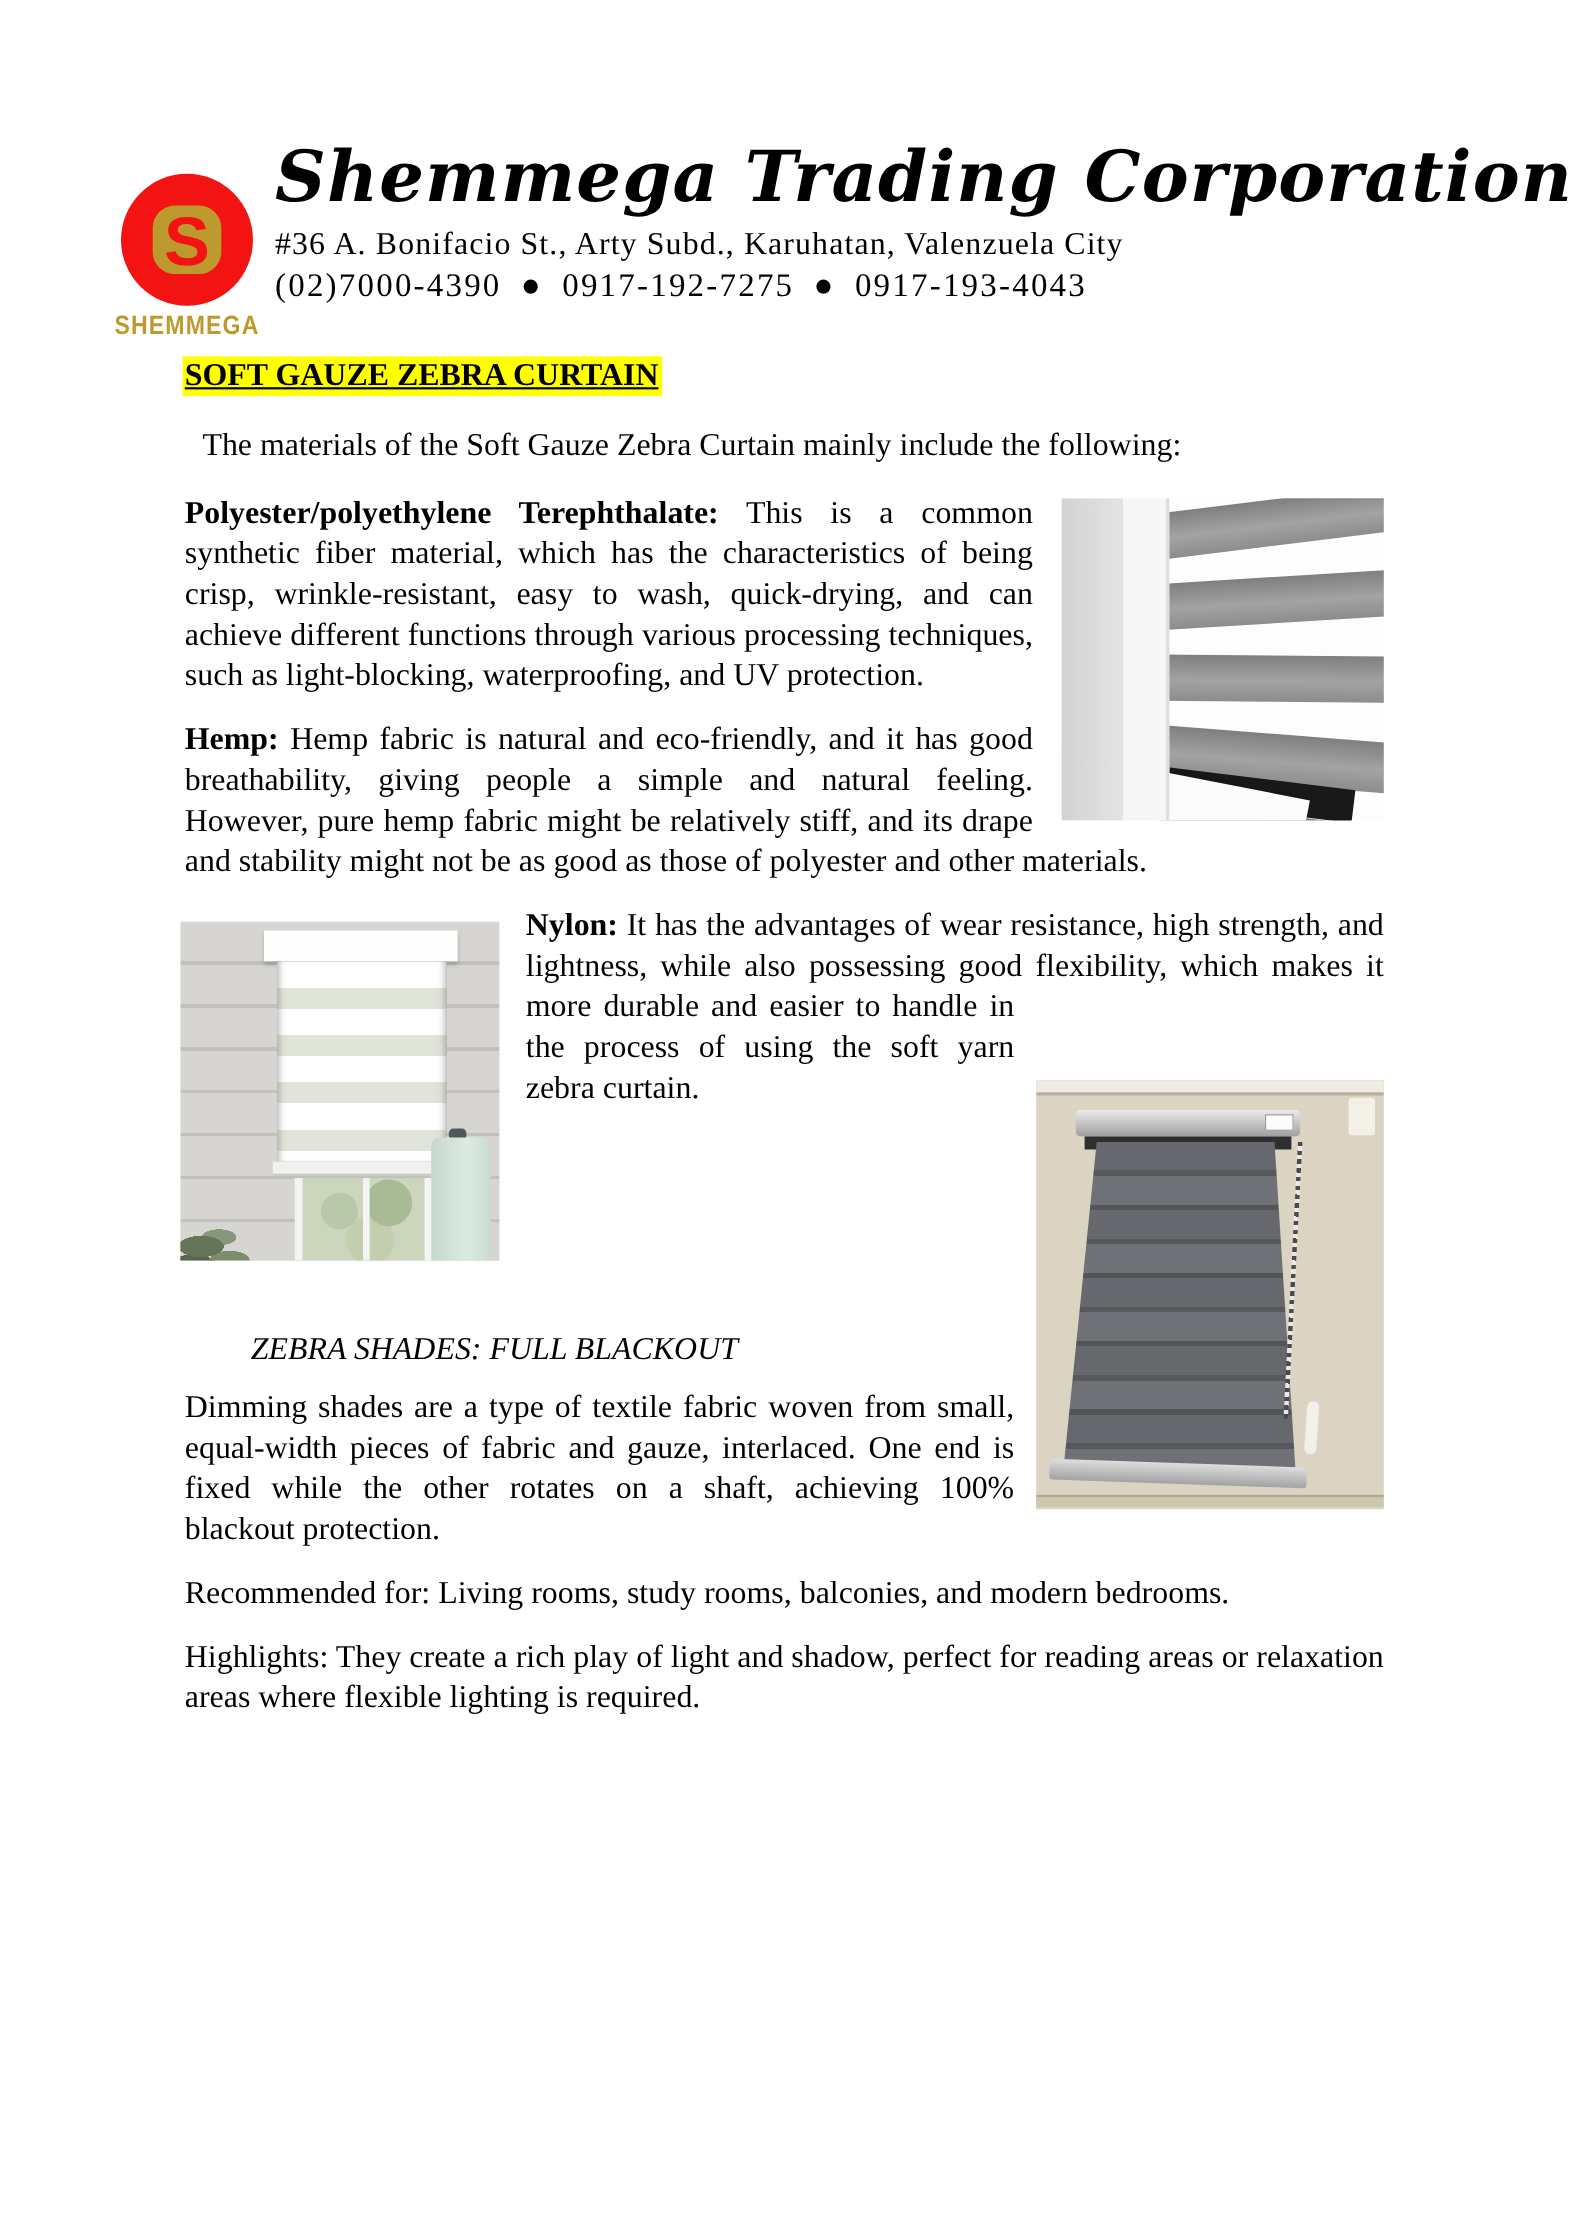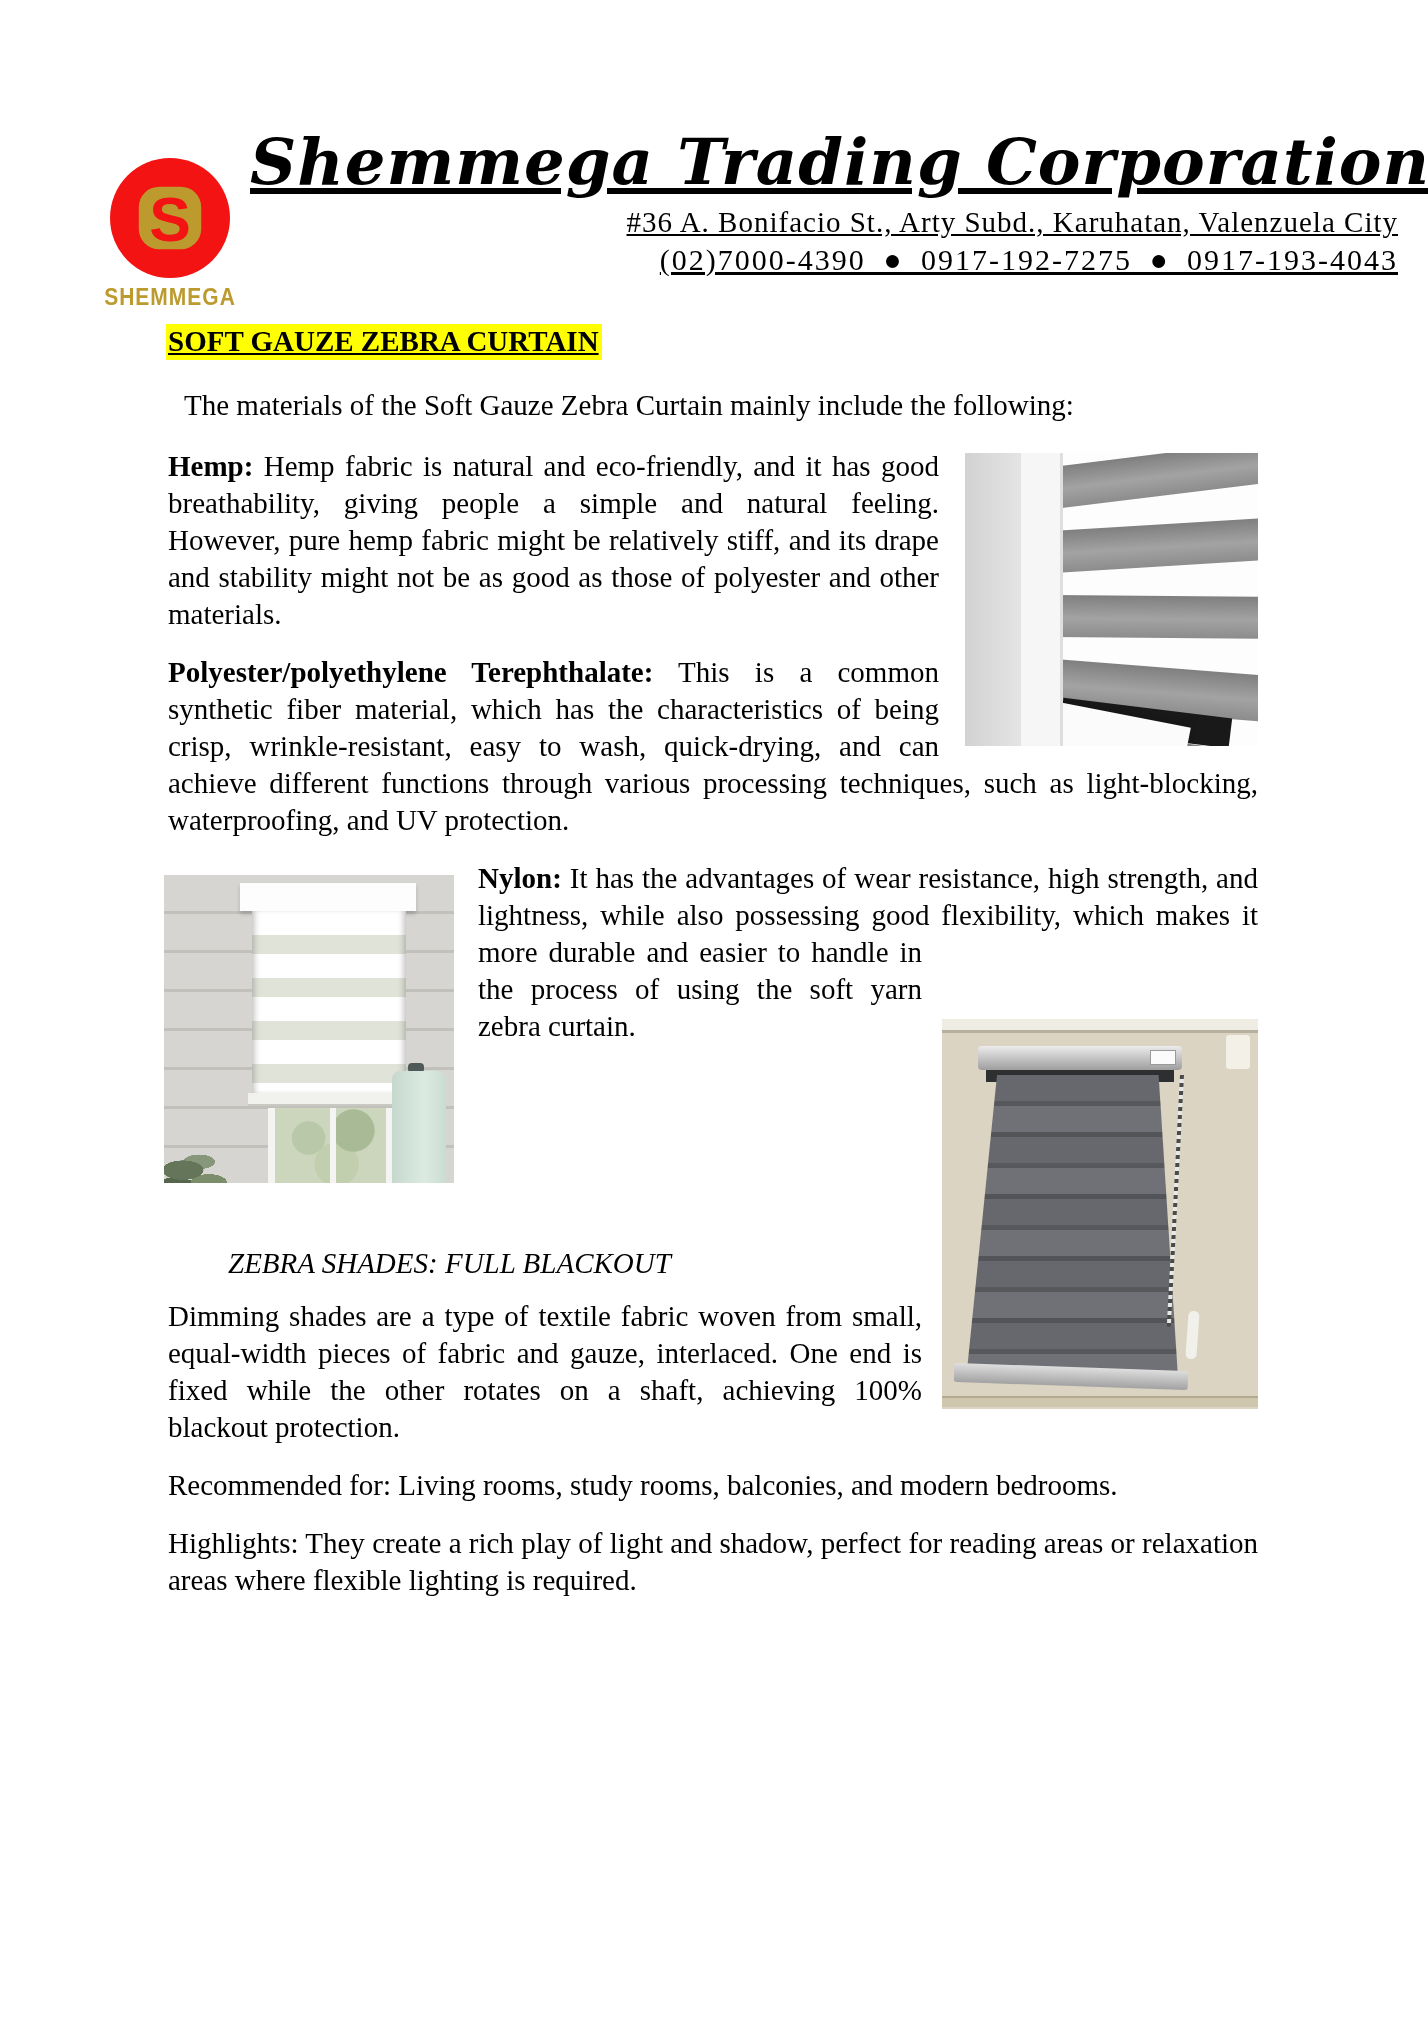--- a/index.html
+++ b/index.html
@@ -12,21 +12,21 @@
   
   .logo { position:absolute; left:96px; top:158px; width:148px; text-align:center; }
   .logo-circle {
     width:120px; height:120px; border-radius:50%; background:#f31313;
     margin:0 auto; display:flex; align-items:center; justify-content:center;
   }
   .logo-brand {
     margin-top:7px; color:#bd9a2e; font-family:"Liberation Sans", sans-serif;
     font-weight:bold; font-size:21px; letter-spacing:1px; transform:scaleY(1.15);
   }
-  .header-text { padding:128px 30px 0 250px; text-align:right;text-decoration:underline; }
+  .header-text { padding:128px 30px 0 250px; text-align:left; }
   .company-name {
     font-family:"DejaVu Serif", serif; font-style:italic; font-weight:bold;
     font-size:64px; line-height:1.05; letter-spacing:1px; white-space:nowrap;
   }
   .addr-line {
     font-family:cursive; font-size:29px; line-height:1.2; margin-top:10px; letter-spacing:1px;
   }
   .phone-line {
     font-family:cursive; font-size:30px; line-height:1.2; margin-top:2px;
     letter-spacing:2px; word-spacing:8px;
@@ -168,23 +168,23 @@
         <div class="pA-band pA-b2"></div>
         <div class="pA-band pA-b3"></div>
         <div class="pA-band pA-b4"></div>
         <div class="pA-band pA-b5"></div>
         <div class="pA-dark"></div>
         <div class="pA-sill"></div>
         <div class="pA-wall"></div>
         <div class="pA-frame"></div>
       </div>
 
+      <p><b>Polyester/polyethylene Terephthalate:</b> <span>This is a common synthetic fiber material, which has the characteristics of being crisp, wrinkle-resistant, easy to wash, quick-drying, and can achieve different functions through various processing techniques, such as light-blocking, waterproofing, and UV protection.</span></p>
+
       <p><b>Hemp:</b> <span>Hemp fabric is natural and eco-friendly, and it has good breathability, giving people a simple and natural feeling. However, pure hemp fabric might be relatively stiff, and its drape and stability might not be as good as those of polyester and other materials.</span></p>
-
-      <p><b>Polyester/polyethylene Terephthalate:</b> <span>This is a common synthetic fiber material, which has the characteristics of being crisp, wrinkle-resistant, easy to wash, quick-drying, and can achieve different functions through various processing techniques, such as light-blocking, waterproofing, and UV protection.</span></p>
 
       <div class="photoB" aria-label="White zebra shade on a window with shiplap wall, plant and towel">
         <div class="pB-cassette"></div>
         <div class="pB-shade"></div>
         <div class="pB-rail"></div>
         <div class="pB-window"></div>
         <div class="pB-mull-v pB-mull-v1"></div>
         <div class="pB-mull-v pB-mull-v2"></div>
         <div class="pB-plant"></div>
         <div class="pB-hook"></div>

